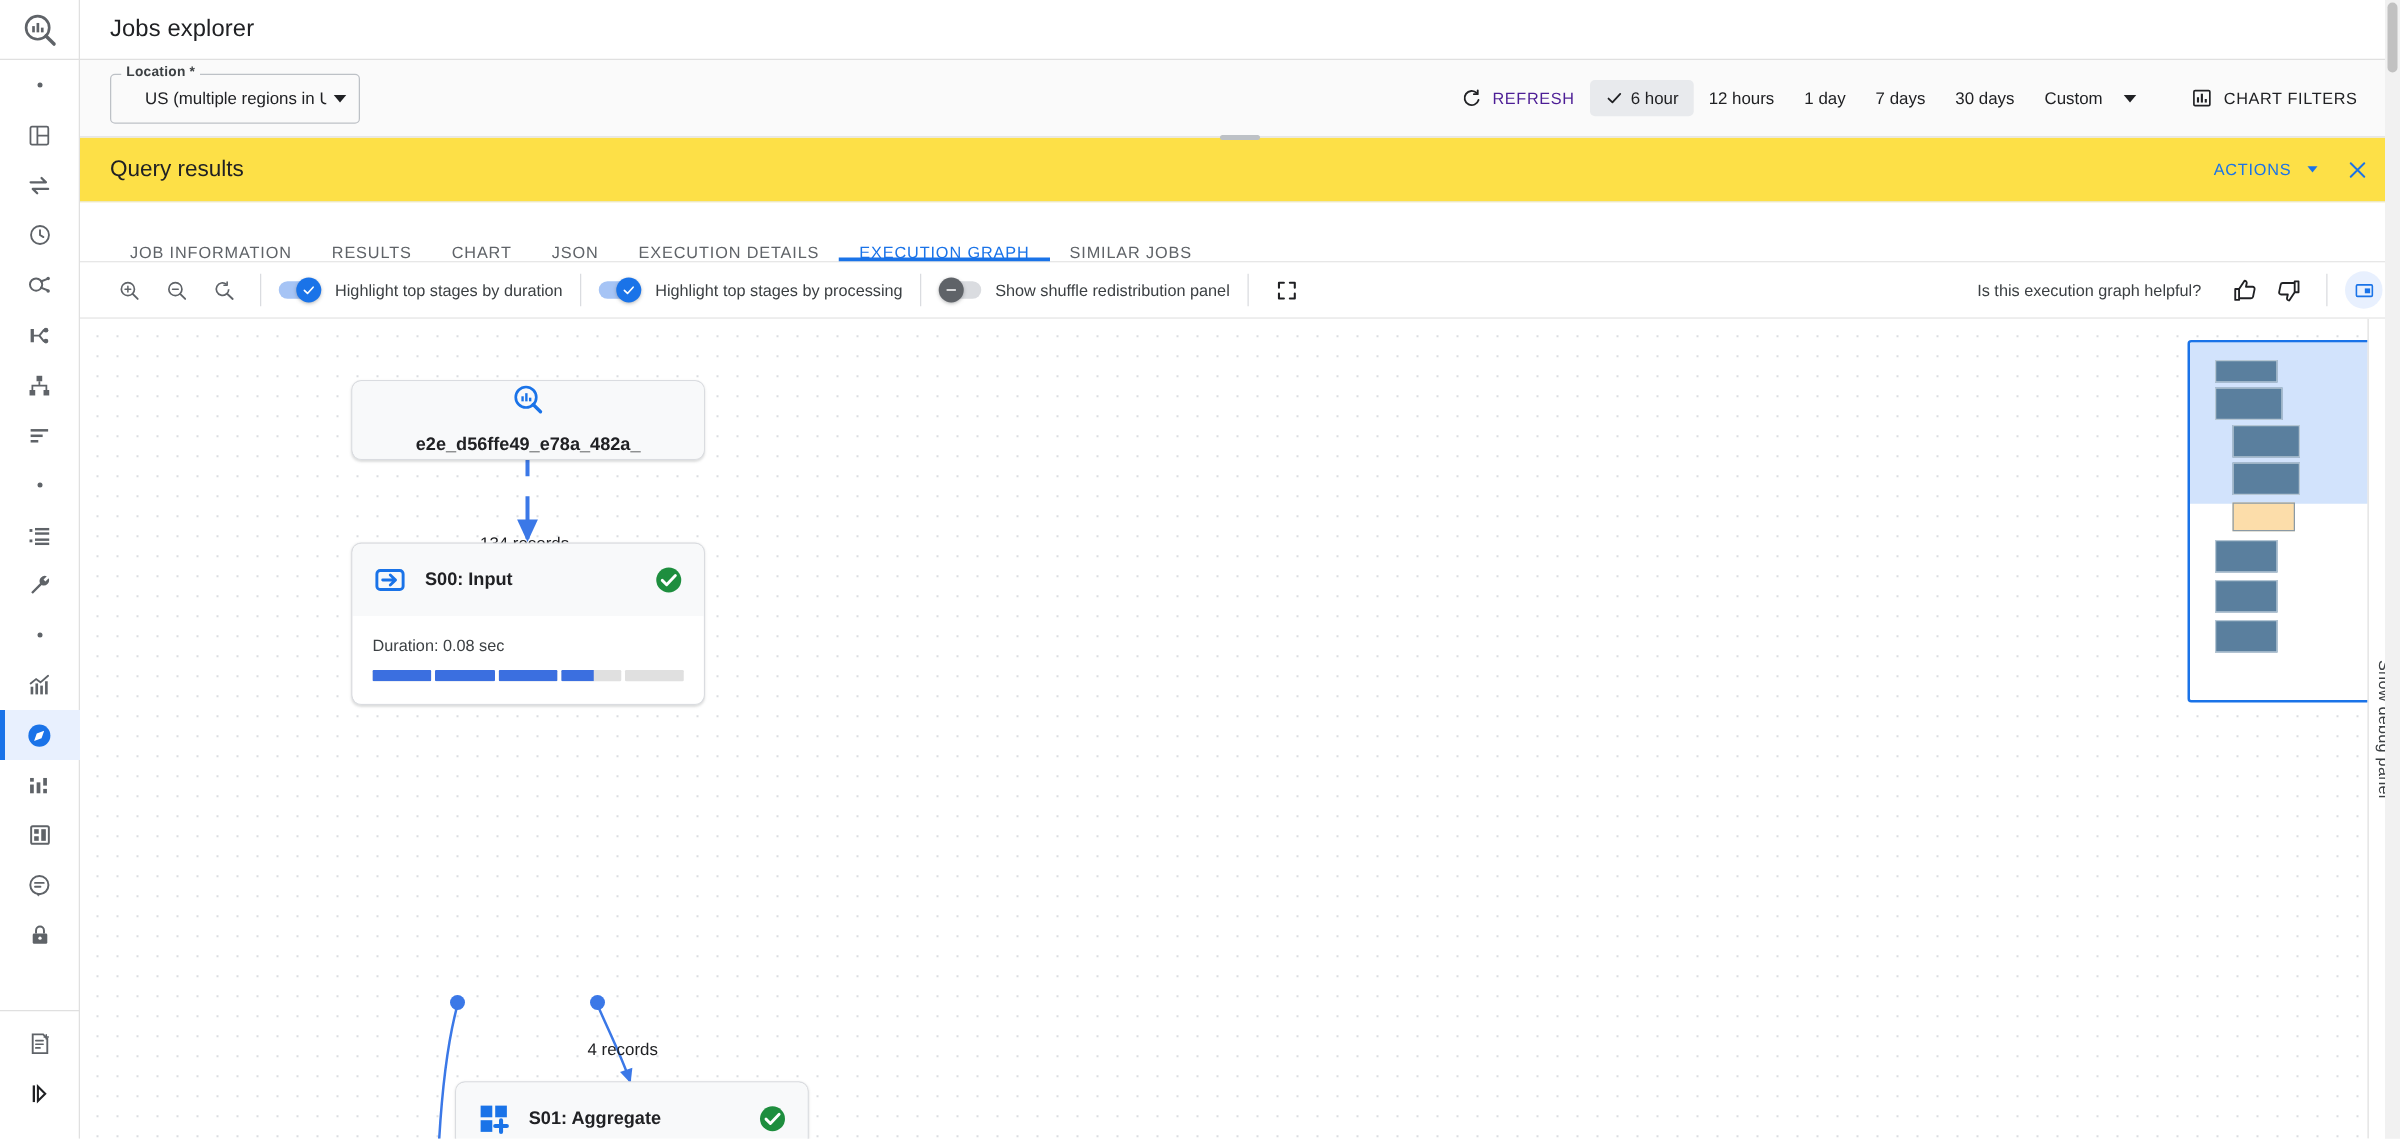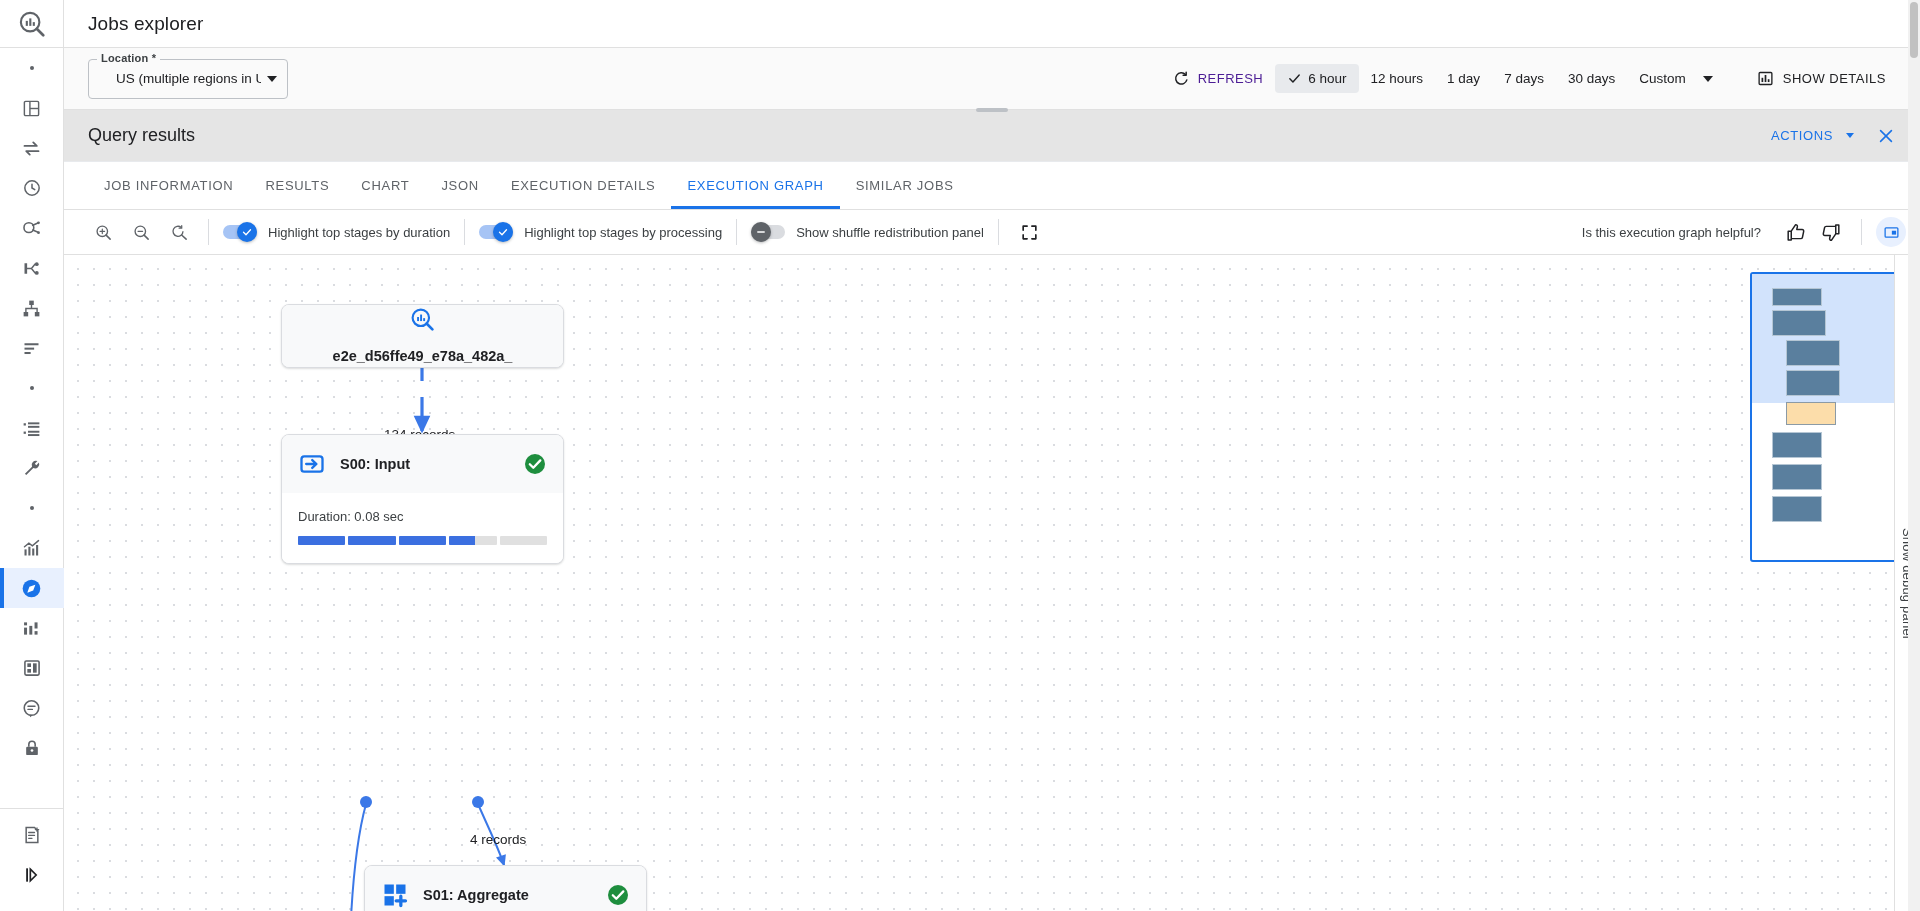--- a/index.html
+++ b/index.html
@@ -106,39 +106,39 @@
 
   
   .qr-handle {
     position: absolute; left: 50%; transform: translateX(-50%);
     top: 108px; width: 32px; height: 4px; border-radius: 2px; background: #bdc1c6;
     z-index: 5; cursor: ns-resize;
   }
   .qr-header {
     height: 52px; flex: 0 0 52px;
     display: flex; align-items: center; padding: 0 24px;
-    border-bottom: 1px solid #e8eaed; background: #e5e5e5;
+    border-bottom: 1px solid #e8eaed; background: #fde047;
   }
   .qr-title { font-size: 18px; color: #202124; }
   .qr-actions { margin-left: auto; display: flex; align-items: center; gap: 22px; }
   .actions-btn {
     display: flex; align-items: center; gap: 7px;
     color: #1a73e8; font-size: 13px; font-weight: 500; letter-spacing: .6px; cursor: pointer;
   }
   .actions-btn .caret { border-top-color: #1a73e8; border-left-width: 4px; border-right-width: 4px; border-top-width: 5px; }
   .close-x { cursor: pointer; display: flex; align-items: center; }
 
   
   .tabs {
     height: 48px; flex: 0 0 48px;
     display: flex; align-items: stretch;
     border-bottom: 1px solid #e0e0e0; background: #fff; padding-left: 24px;
   }
   .tab {
-    display: flex; align-items: center; padding: 0 16px;
+    display: flex; align-items: flex-end; padding: 0 16px;
     font-size: 13px; font-weight: 500; letter-spacing: .7px;
     color: #5f6368; cursor: pointer; position: relative; white-space: nowrap;
   }
   .tab.active { color: #1a73e8; }
   .tab.active::after {
     content: ""; position: absolute; left: 0; right: 0; bottom: 0; height: 3px; background: #1a73e8;
   }
 
   
   .gtoolbar {
@@ -438,21 +438,21 @@
         <span class="caret"></span>
       </div>
 
       <div class="showfilters-btn">
         <svg width="17" height="17" viewBox="0 0 24 24">
             <rect x="3" y="3.5" width="18" height="17" rx="1.4" fill="none" stroke="#202124" stroke-width="1.9"></rect>
             <rect x="6.4" y="11" width="2.4" height="6" fill="#202124"></rect>
             <rect x="10.8" y="7" width="2.4" height="10" fill="#202124"></rect>
             <rect x="15.2" y="13" width="2.4" height="4" fill="#202124"></rect>
           </svg>
-        <span>SHOW DETAILS</span>
+        <span>CHART FILTERS</span>
       </div>
     </div>
   </div>
 
   <div class="qr-handle"></div>
 
   <div class="qr-header">
     <div class="qr-title">Query results</div>
     <div class="qr-actions">
       <div class="actions-btn">

